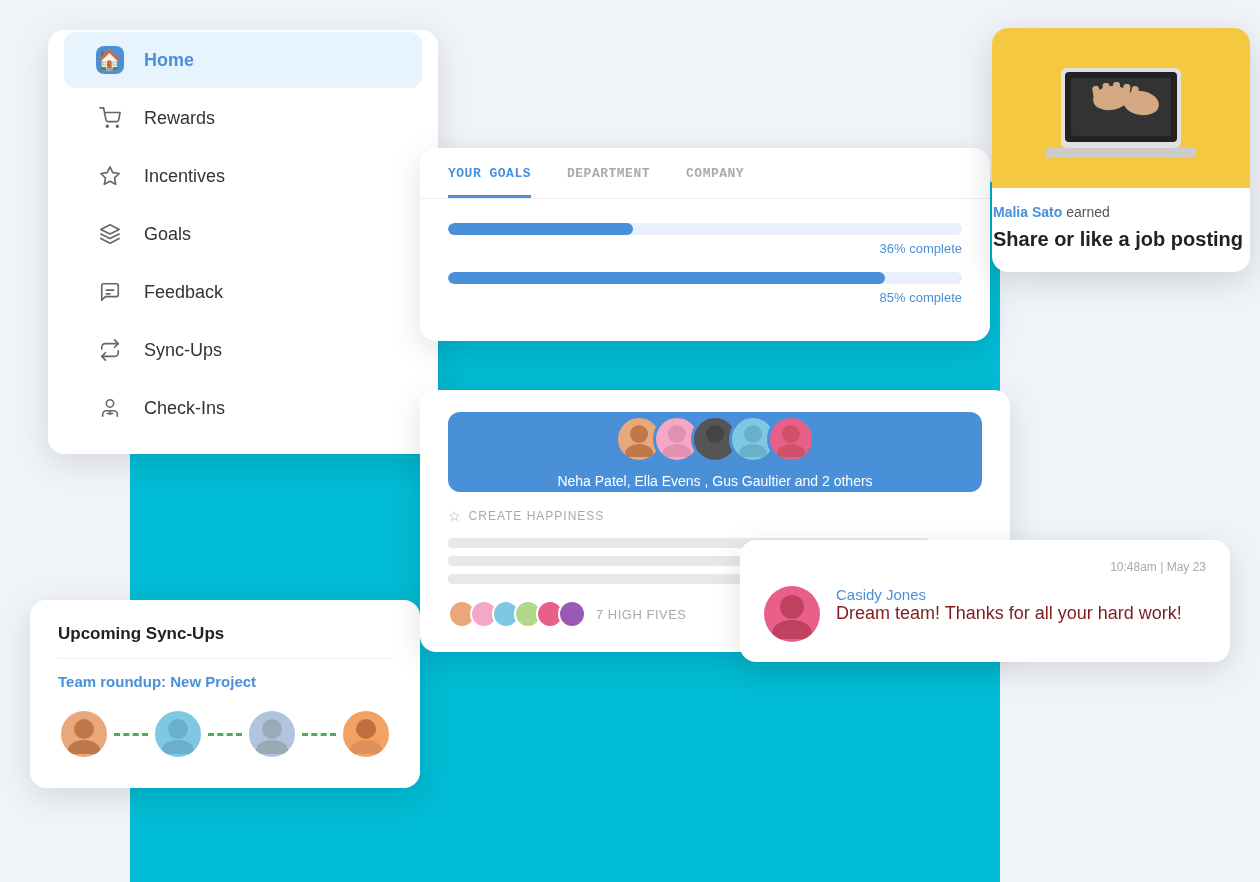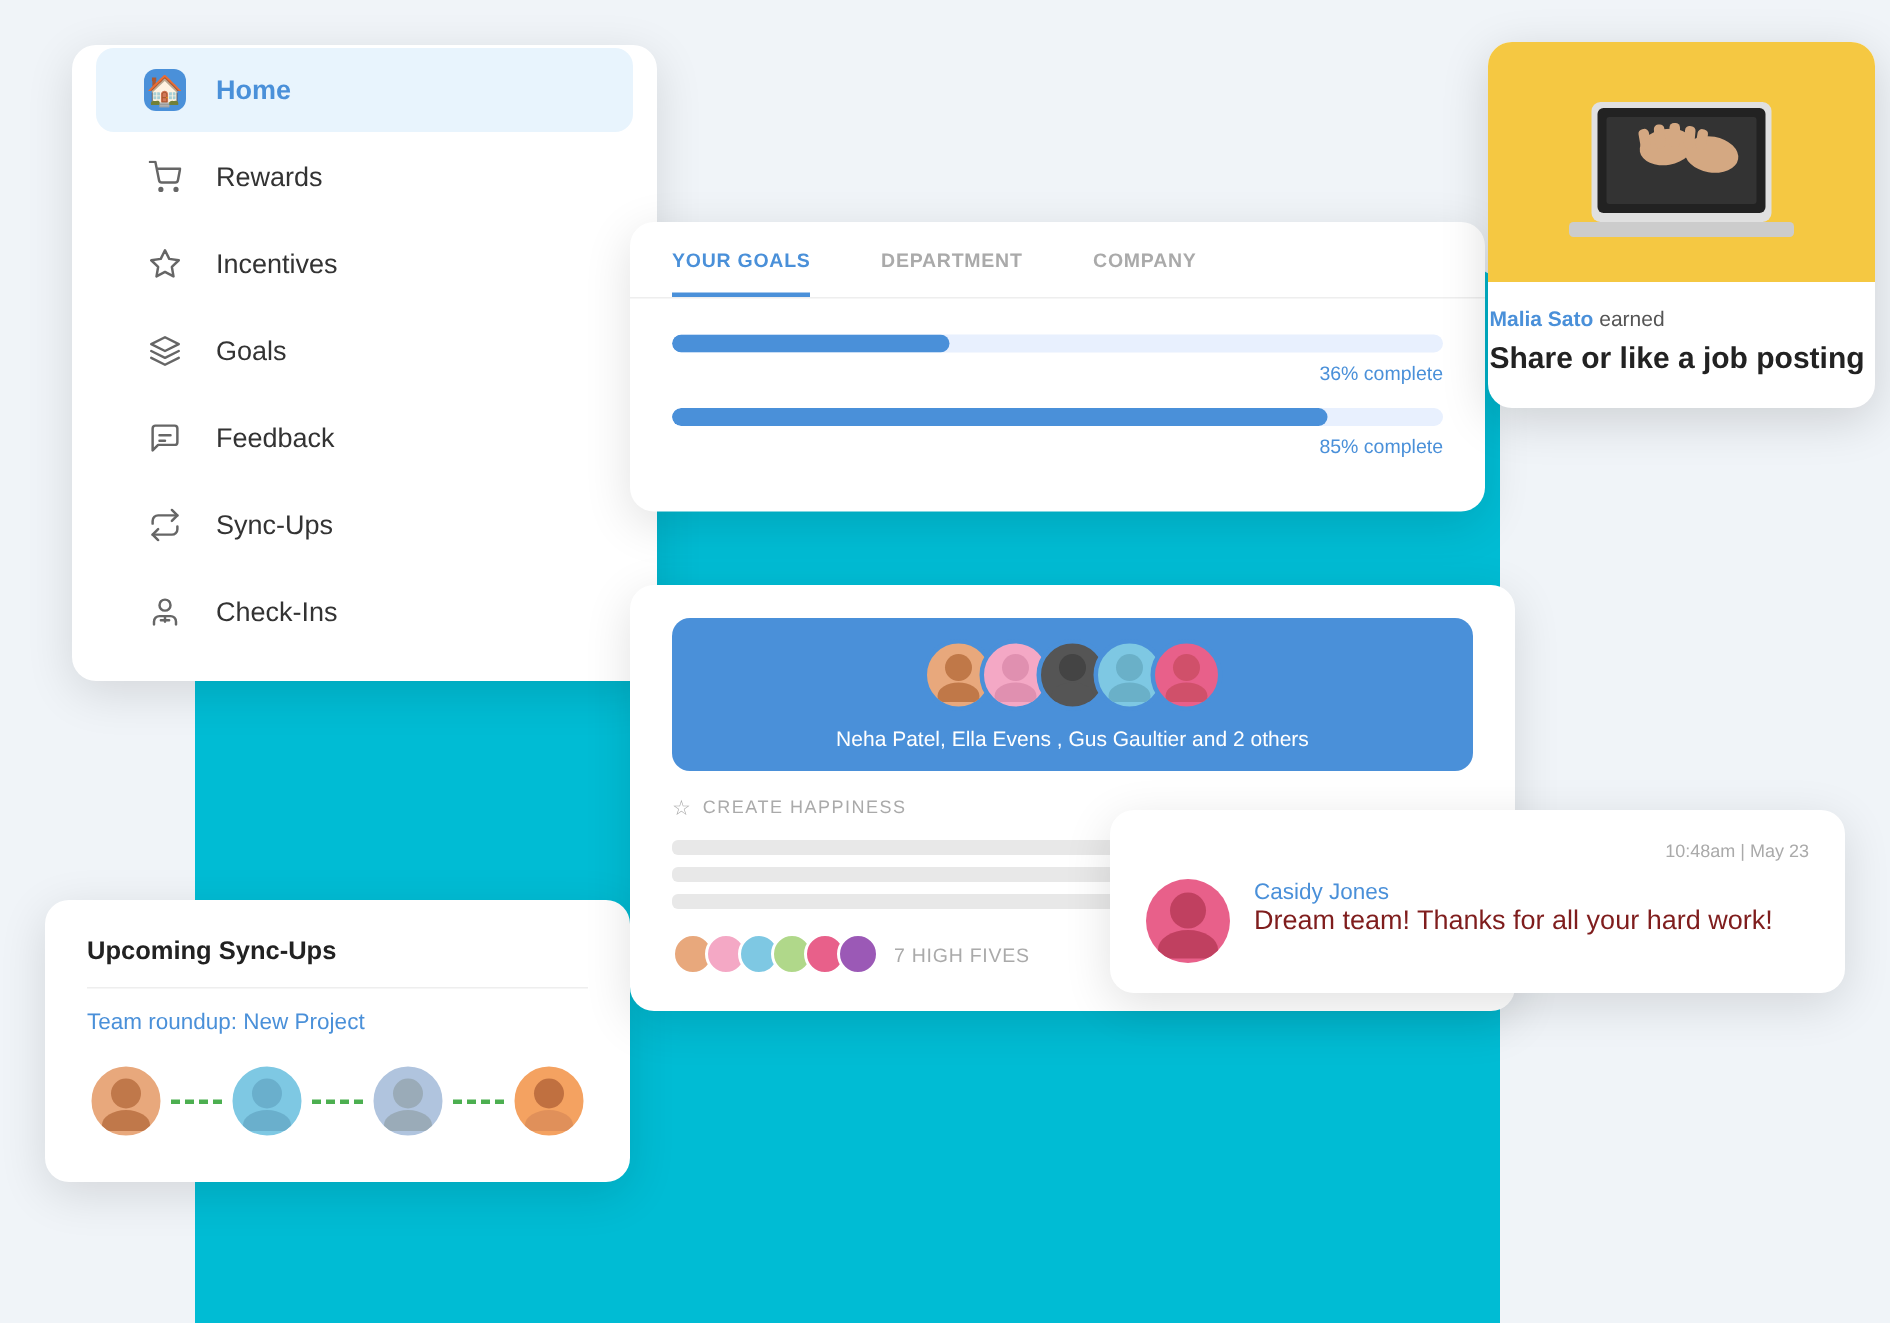--- a/index.html
+++ b/index.html
@@ -87,21 +87,21 @@
     }
     .syncups-title {
       font-size: 17px;
       font-weight: 700;
       color: #222;
       margin-bottom: 14px;
     }
     .syncups-link {
       color: #4a90d9;
       font-size: 15px;
-      font-weight: 400;
+      font-weight: 700;
       margin-bottom: 18px;
       display: block;
     }
     .avatar-row {
       display: flex;
       align-items: center;
       gap: 0;
     }
     .avatar-circle {
       width: 52px;
@@ -135,21 +135,22 @@
       background: #fff;
       border-radius: 16px;
       box-shadow: 0 8px 32px rgba(0,0,0,0.12);
       z-index: 10;
       padding: 0 0 28px 0;
     }
     .goals-tabs {
       display: flex;
       border-bottom: 1px solid #eee;
       padding: 0 28px;
-      gap: 47px;
+      gap: 36px;
+      font-family: Liberation Mono, monospace;
     }
     .goals-tab {
       padding: 18px 0 14px;
       font-size: 13px;
       font-weight: 600;
       color: #aaa;
       letter-spacing: 0.5px;
       cursor: pointer;
       border-bottom: 3px solid transparent;
     }
@@ -195,21 +196,21 @@
     }
     .recognition-header {
       font-size: 15px;
       color: #555;
       margin-bottom: 14px;
     }
     .recognition-header a { color: #4a90d9; font-weight: 600; text-decoration: none; }
     .recognition-blue-box {
       background: #4a90d9;
       border-radius: 12px;
-      padding: 14px;
+      padding: 3px;
       display: flex;
       flex-direction: column;
       align-items: center;
       margin-bottom: 16px;
     }
     .avatar-overlap-row {
       display: flex;
       margin-bottom: 10px;
     }
     .avatar-overlap-row .av {

